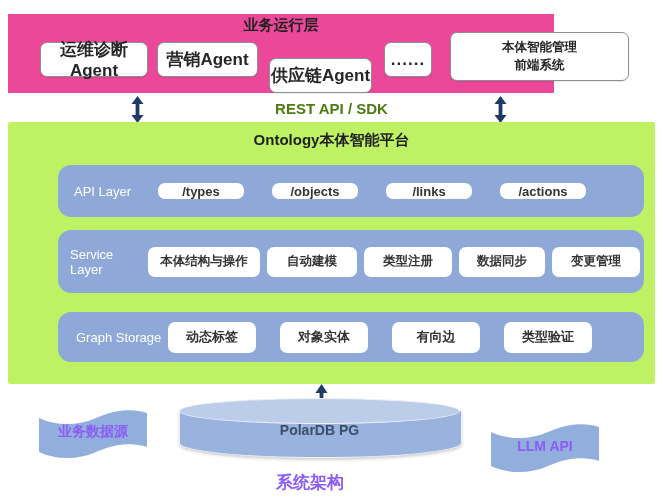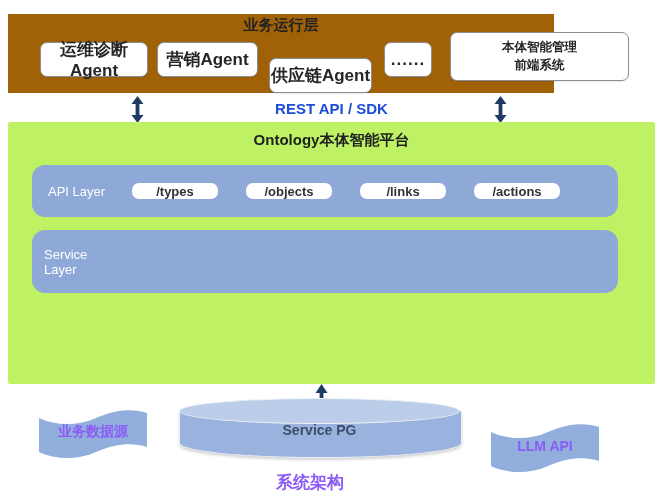--- a/index.html
+++ b/index.html
@@ -1,43 +1,43 @@
 <!DOCTYPE html>
 <html><head>
 <meta charset="utf-8">
 <style>
   html,body{margin:0;padding:0;background:#ffffff;}
   .stage{
     position:relative;width:663px;height:500px;background:#ffffff;overflow:hidden;
     font-family:"Liberation Sans","DejaVu Sans",sans-serif;
   }
   
-  .banner{position:absolute;left:8px;top:14px;width:546px;height:79px;background:#a16207;}
+  .banner{position:absolute;left:8px;top:14px;width:546px;height:79px;background:#ec4899;}
   .banner-title{position:absolute;left:0;top:2px;width:100%;text-align:center;
     font-size:15px;font-weight:bold;color:#222222;}
   .agent-box{position:absolute;background:#ffffff;border:1px solid #8a8f96;border-radius:7px;
     display:flex;align-items:center;justify-content:center;font-size:17px;font-weight:600;
     color:#262626;box-shadow:0 1px 1px rgba(0,0,0,0.08);text-align:center;}
   .agent-1{left:32px;top:28px;width:106px;height:33px;}
   .agent-2{left:149px;top:28px;width:99px;height:33px;}
   .agent-3{left:261px;top:44px;width:101px;height:33px;}
   .agent-dots{left:376px;top:28px;width:46px;height:33px;letter-spacing:1px;}
   .agent-frontend{left:442px;top:18px;width:177px;height:47px;font-size:12.5px;line-height:1.4;}
   
   .rest-label{position:absolute;left:0;top:100px;width:100%;text-align:center;
-    font-size:15px;font-weight:600;color:#1d4ed8;}
+    font-size:15px;font-weight:600;color:#4d7c0f;}
   .v-arrow{position:absolute;line-height:0;}
   .arrow-top-left{left:130px;top:96px;}
   .arrow-top-right{left:493px;top:96px;}
   .arrow-bottom{left:314px;top:384px;}
   
   .platform{position:absolute;left:8px;top:122px;width:647px;height:262px;background:#bef264;border-radius:2px;}
   .platform-title{position:absolute;left:0;top:9px;width:100%;text-align:center;
     font-size:15px;font-weight:bold;color:#1f1f1f;}
-  .layer-row{position:absolute;left:24px;width:586px;background:#8ea9d7;border-radius:13px;
+  .layer-row{position:absolute;left:50px;width:586px;background:#8ea9d7;border-radius:13px;
     display:flex;align-items:center;}
   .row-api{top:43px;height:52px;}
   .row-service{top:108px;height:63px;}
   .row-graph{top:190px;height:50px;}
   .layer-label{color:#ffffff;font-size:13px;flex:0 0 auto;}
   .row-api .layer-label{padding-left:16px;width:84px;}
   .row-service .layer-label{padding-left:12px;width:78px;}
   .row-graph .layer-label{padding-left:18px;width:92px;}
   .chips{display:flex;align-items:center;}
   .row-api .chips{gap:28px;}
@@ -119,35 +119,51 @@
       <div class="chips">
         <div class="chip">/types</div>
         <div class="chip">/objects</div>
         <div class="chip">/links</div>
         <div class="chip">/actions</div>
       </div>
     </div>
 
     <div class="layer-row row-service">
       <div class="layer-label">Service Layer</div>
+      <div class="chips">
+        <div class="chip wide">本体结构与操作</div>
+        <div class="chip">自动建模</div>
+        <div class="chip c4">类型注册</div>
+        <div class="chip c5">数据同步</div>
+        <div class="chip c6">变更管理</div>
+      </div>
     </div>
 
+    <div class="layer-row row-graph">
+      <div class="layer-label">Graph Storage</div>
+      <div class="chips">
+        <div class="chip">动态标签</div>
+        <div class="chip">对象实体</div>
+        <div class="chip">有向边</div>
+        <div class="chip">类型验证</div>
+      </div>
+    </div>
   </div>
 
   <div class="v-arrow arrow-bottom">
     <svg width="15" height="33" viewBox="0 0 15 33">
       <polygon points="7.5,0 13.5,9 1.5,9" fill="#1f3a64"></polygon>
       <rect x="5.6" y="8" width="3.8" height="17" fill="#1f3a64"></rect>
       <polygon points="7.5,33 13.5,24 1.5,24" fill="#1f3a64"></polygon>
     </svg>
   </div>
 
   <div class="cyl-body"></div>
   <div class="cyl-top"></div>
-  <div class="cyl-label">Service PG</div>
+  <div class="cyl-label">PolarDB PG</div>
 
   <div class="flag flag-left">
     <svg width="114" height="54" viewBox="0 0 114 54">
       <path d="M3,12 C20,20 42,20 60,12 C78,4 96,2 111,7 L111,41 C96,36 78,38 60,46 C42,54 20,54 3,46 Z" fill="#92aedd"></path>
     </svg>
     <span class="flag-label">业务数据源</span>
   </div>
 
   <div class="flag flag-right">
     <svg width="114" height="54" viewBox="0 0 114 54">

